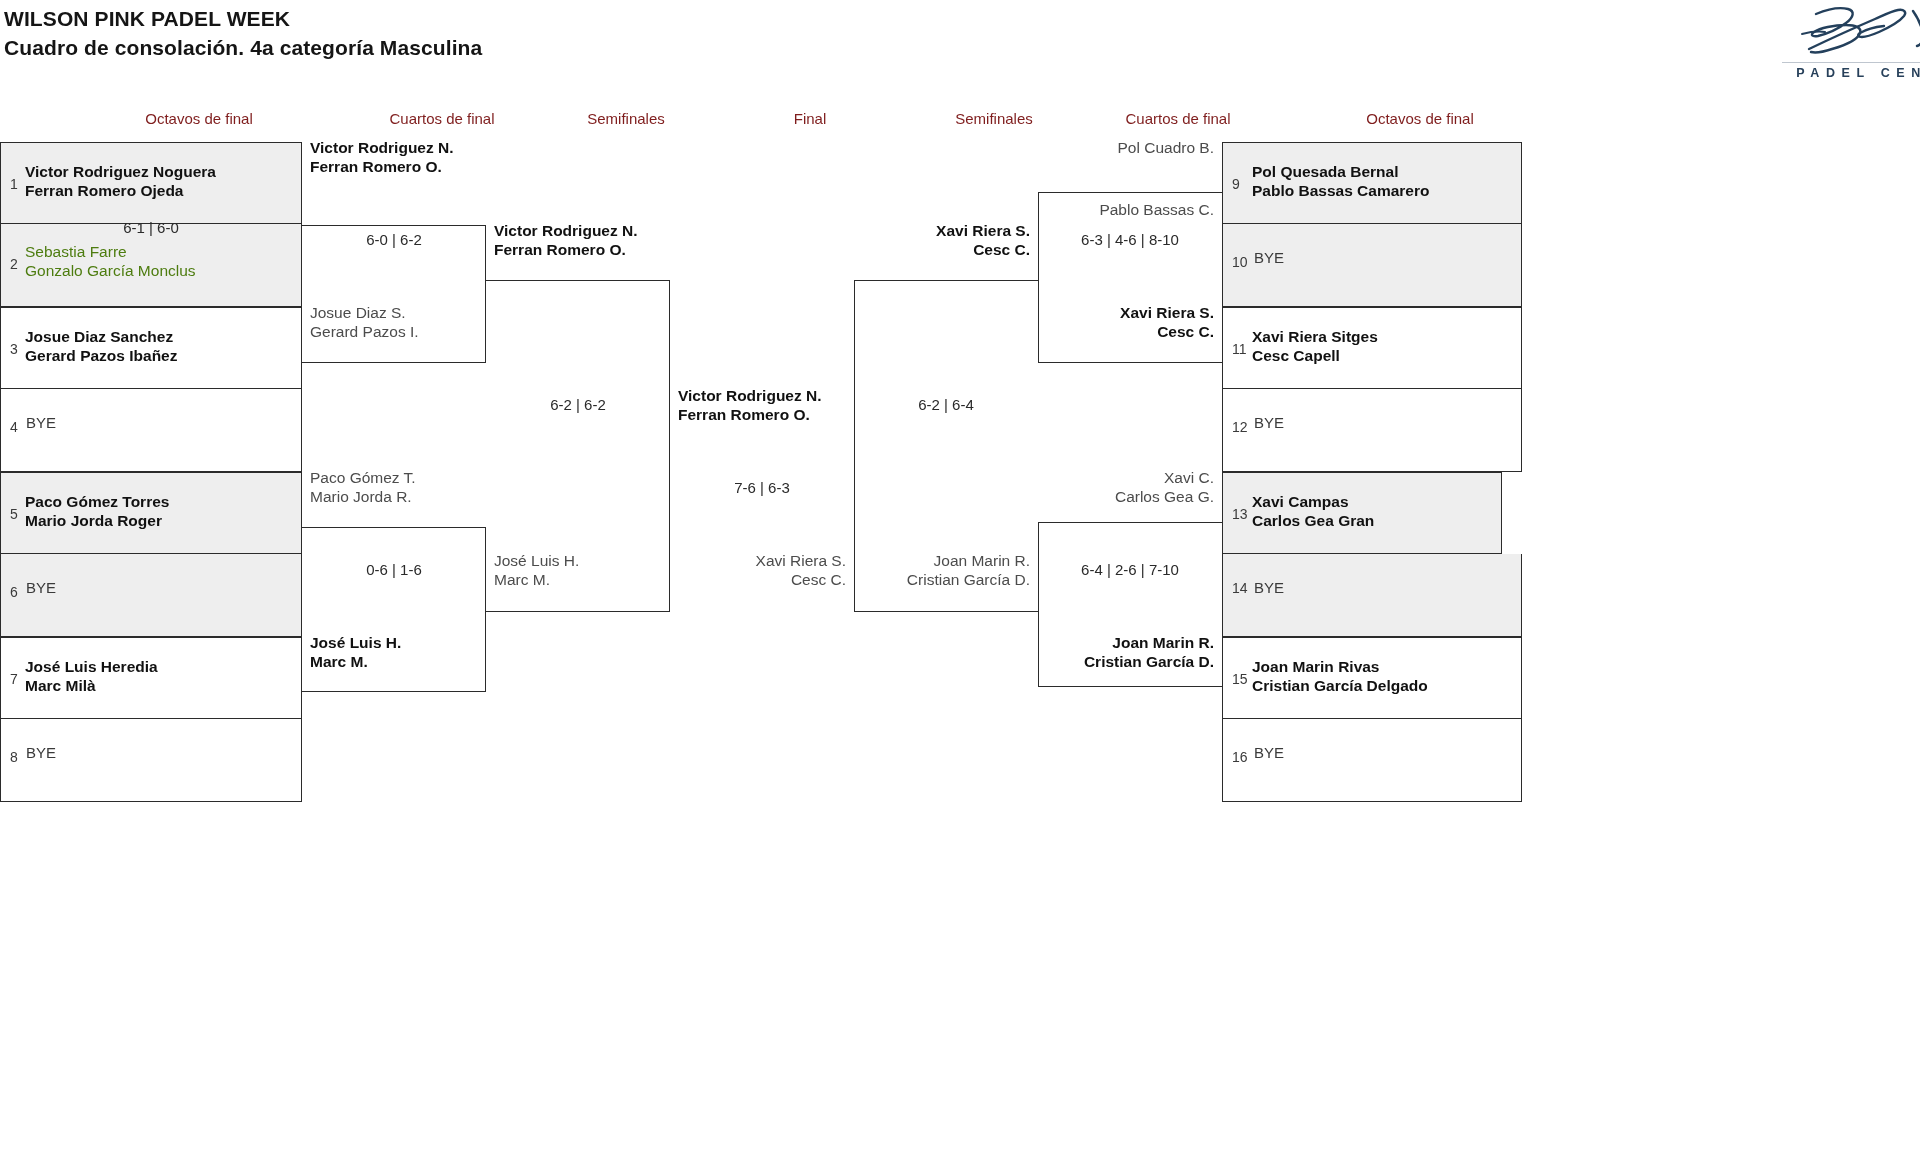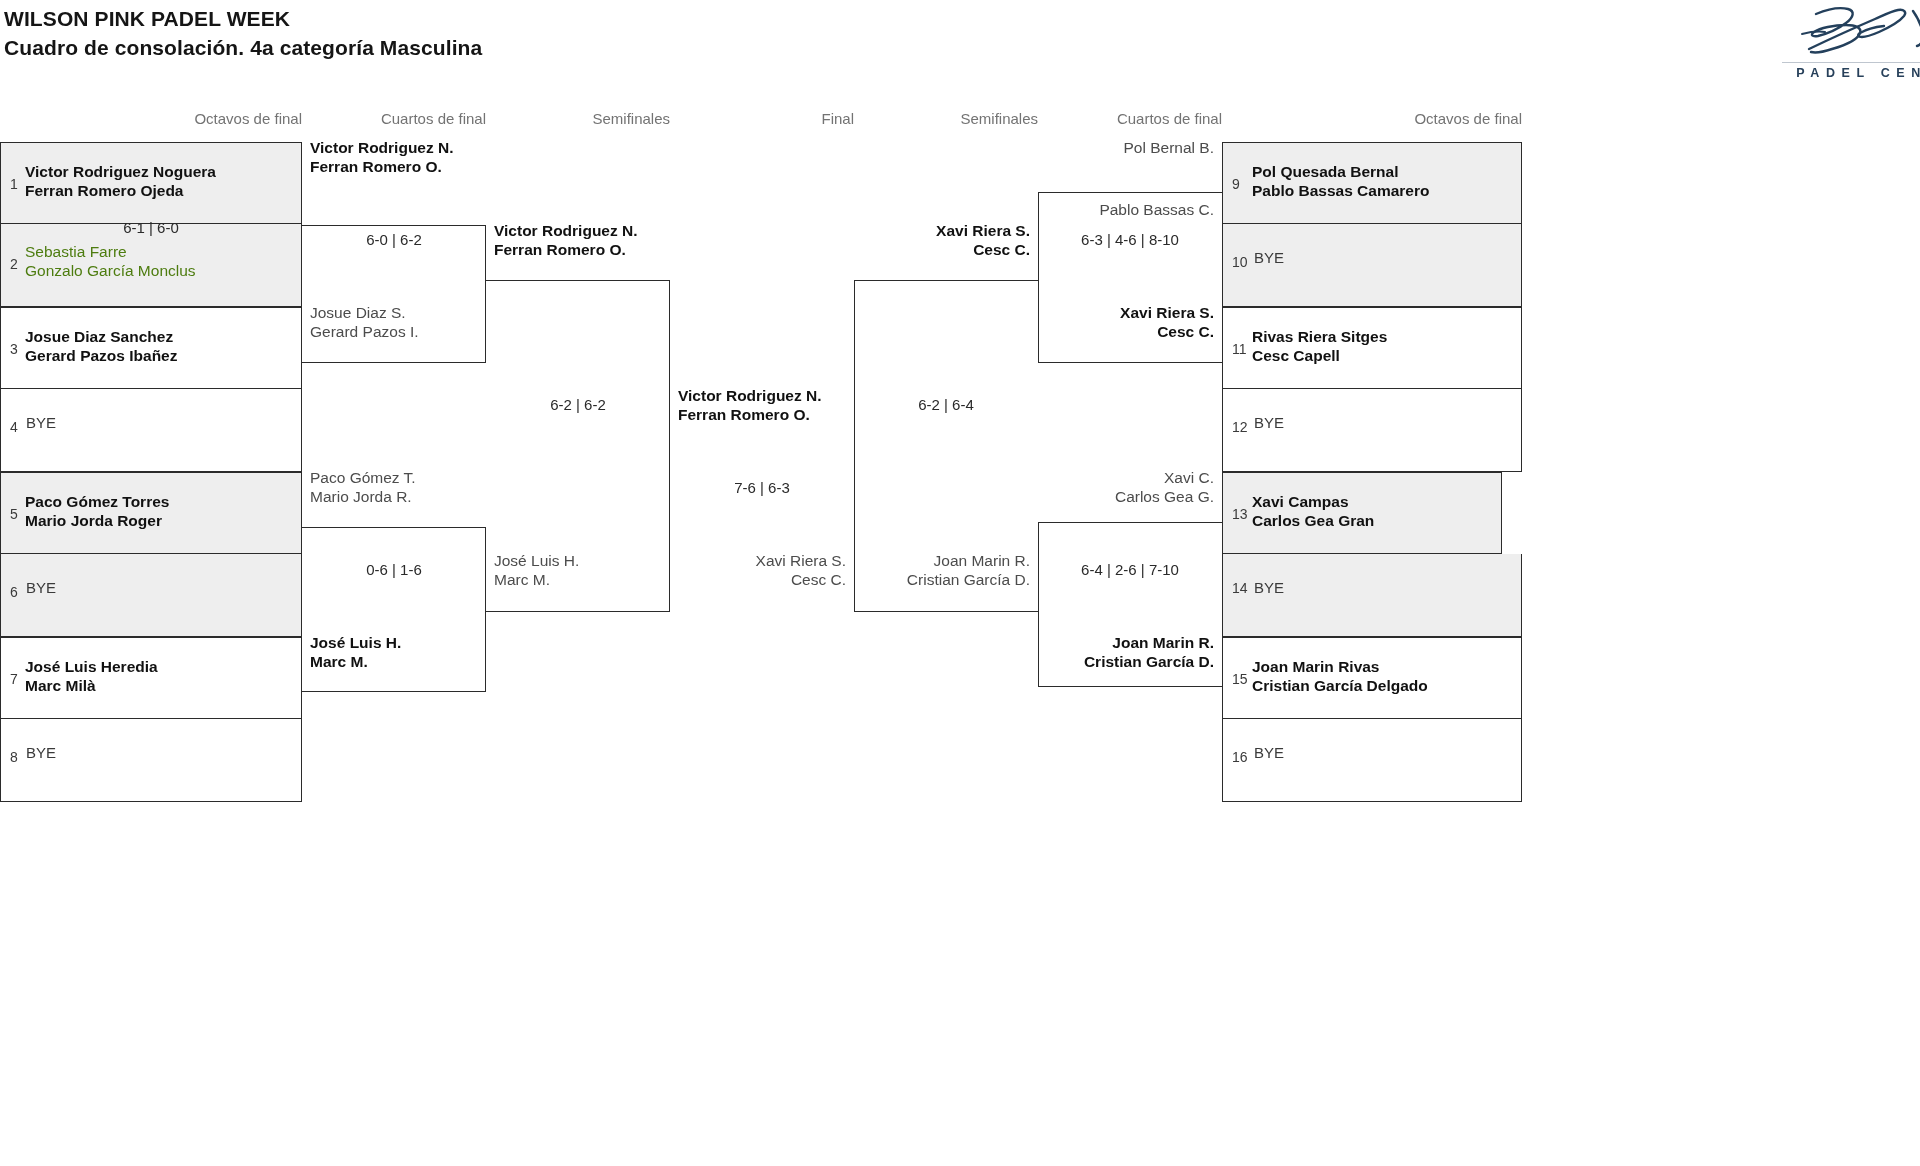--- a/index.html
+++ b/index.html
@@ -35,22 +35,22 @@
     position:absolute;left:0;top:64px;width:208px;
     text-align:center;
     font-size:12.5px;font-weight:700;letter-spacing:6.6px;
     color:#27405a;
     font-family:"Liberation Sans","DejaVu Sans",sans-serif;
     white-space:nowrap;
   }
 
   
   .round-header{
-    font-size:15px;color:#737373;font-weight:400;
-    text-align:right;white-space:nowrap;top:110px;
+    font-size:15px;color:#7f1d1d;font-weight:400;
+    text-align:center;white-space:nowrap;top:110px;padding-left:48px;
   }
 
   
   .slot{
     box-sizing:border-box;
     border:1px solid #2b2b2b;
     background:#ffffff;
   }
   .slot.shaded{background:#eeeeee;}
 
@@ -195,21 +195,21 @@
 
 <div class="abs adv win right" style="left:846px;top:221px;width:184px;">Xavi Riera S.</div>
 <div class="abs adv win right" style="left:846px;top:240px;width:184px;">Cesc C.</div>
 <div class="abs adv lose right" style="left:846px;top:551px;width:184px;">Joan Marin R.</div>
 <div class="abs adv lose right" style="left:846px;top:570px;width:184px;">Cristian García D.</div>
 <div class="abs score" style="left:854px;top:396px;width:184px;text-align:center;">6-2 | 6-4</div>
 
 <div class="abs conn no-right" style="left:1038px;top:192px;width:184px;height:171px;"></div>
 <div class="abs conn no-right" style="left:1038px;top:522px;width:184px;height:165px;"></div>
 
-<div class="abs adv lose right" style="left:1030px;top:138px;width:184px;">Pol Bernal B.</div>
+<div class="abs adv lose right" style="left:1030px;top:138px;width:184px;">Pol Cuadro B.</div>
 <div class="abs adv lose right" style="left:1030px;top:157px;width:184px;margin-top:43px;">Pablo Bassas C.</div>
 <div class="abs adv win right" style="left:1030px;top:303px;width:184px;">Xavi Riera S.</div>
 <div class="abs adv win right" style="left:1030px;top:322px;width:184px;">Cesc C.</div>
 <div class="abs score" style="left:1038px;top:231px;width:184px;text-align:center;">6-3 | 4-6 | 8-10</div>
 
 <div class="abs adv lose right" style="left:1030px;top:468px;width:184px;">Xavi C.</div>
 <div class="abs adv lose right" style="left:1030px;top:487px;width:184px;">Carlos Gea G.</div>
 <div class="abs adv win right" style="left:1030px;top:633px;width:184px;">Joan Marin R.</div>
 <div class="abs adv win right" style="left:1030px;top:652px;width:184px;">Cristian García D.</div>
 <div class="abs score" style="left:1038px;top:561px;width:184px;text-align:center;">6-4 | 2-6 | 7-10</div>
@@ -219,21 +219,21 @@
   <div class="team win" style="left:29px;top:19px;">Pol Quesada Bernal</div>
   <div class="team win" style="left:29px;top:38px;">Pablo Bassas Camarero</div>
 </div>
 <div class="abs slot shaded" style="left:1222px;top:224px;width:300px;height:83px;border-top:none;">
   <div class="seed-num" style="left:9px;top:31px;">10</div>
   <div class="team bye" style="left:31px;top:25px;">BYE</div>
 </div>
 
 <div class="abs slot" style="left:1222px;top:307px;width:300px;height:82px;">
   <div class="seed-num" style="left:9px;top:34px;">11</div>
-  <div class="team win" style="left:29px;top:19px;">Rivas Riera Sitges</div>
+  <div class="team win" style="left:29px;top:19px;">Xavi Riera Sitges</div>
   <div class="team win" style="left:29px;top:38px;">Cesc Capell</div>
 </div>
 <div class="abs slot" style="left:1222px;top:389px;width:300px;height:83px;border-top:none;">
   <div class="seed-num" style="left:9px;top:31px;">12</div>
   <div class="team bye" style="left:31px;top:25px;">BYE</div>
 </div>
 
 <div class="abs slot shaded" style="left:1222px;top:472px;width:280px;height:82px;">
   <div class="seed-num" style="left:9px;top:34px;">13</div>
   <div class="team win" style="left:29px;top:19px;">Xavi Campas</div>

